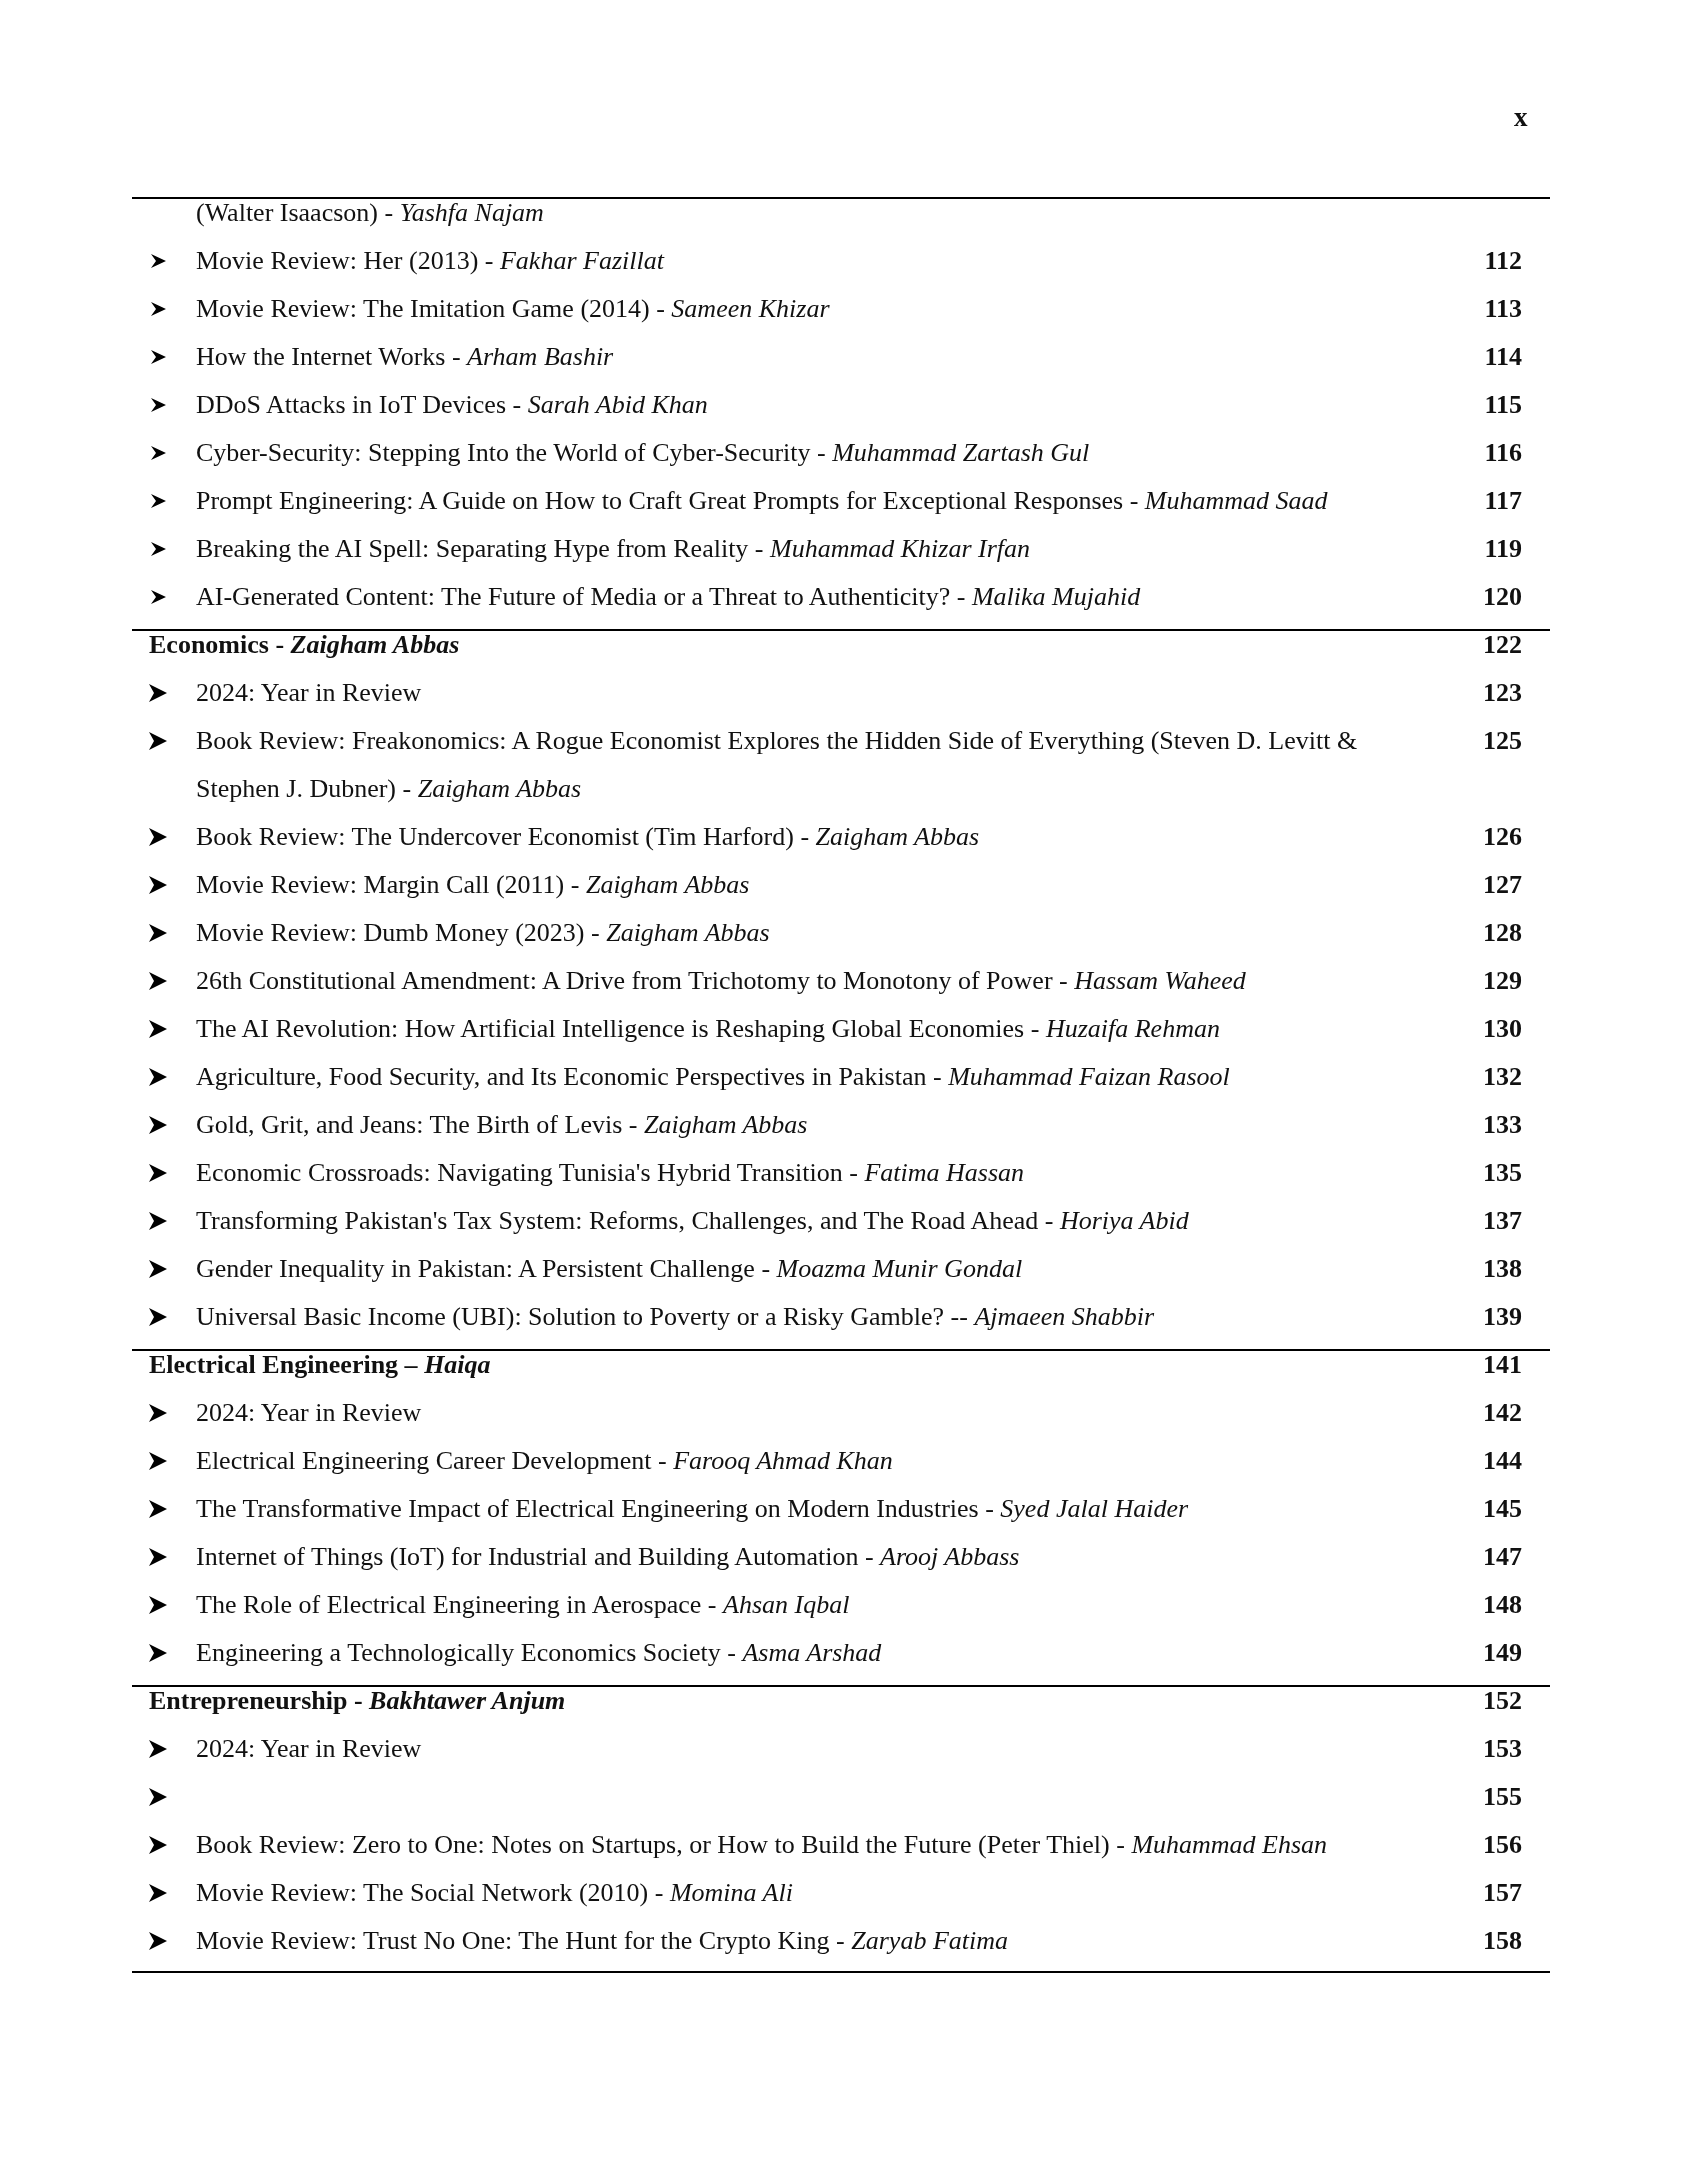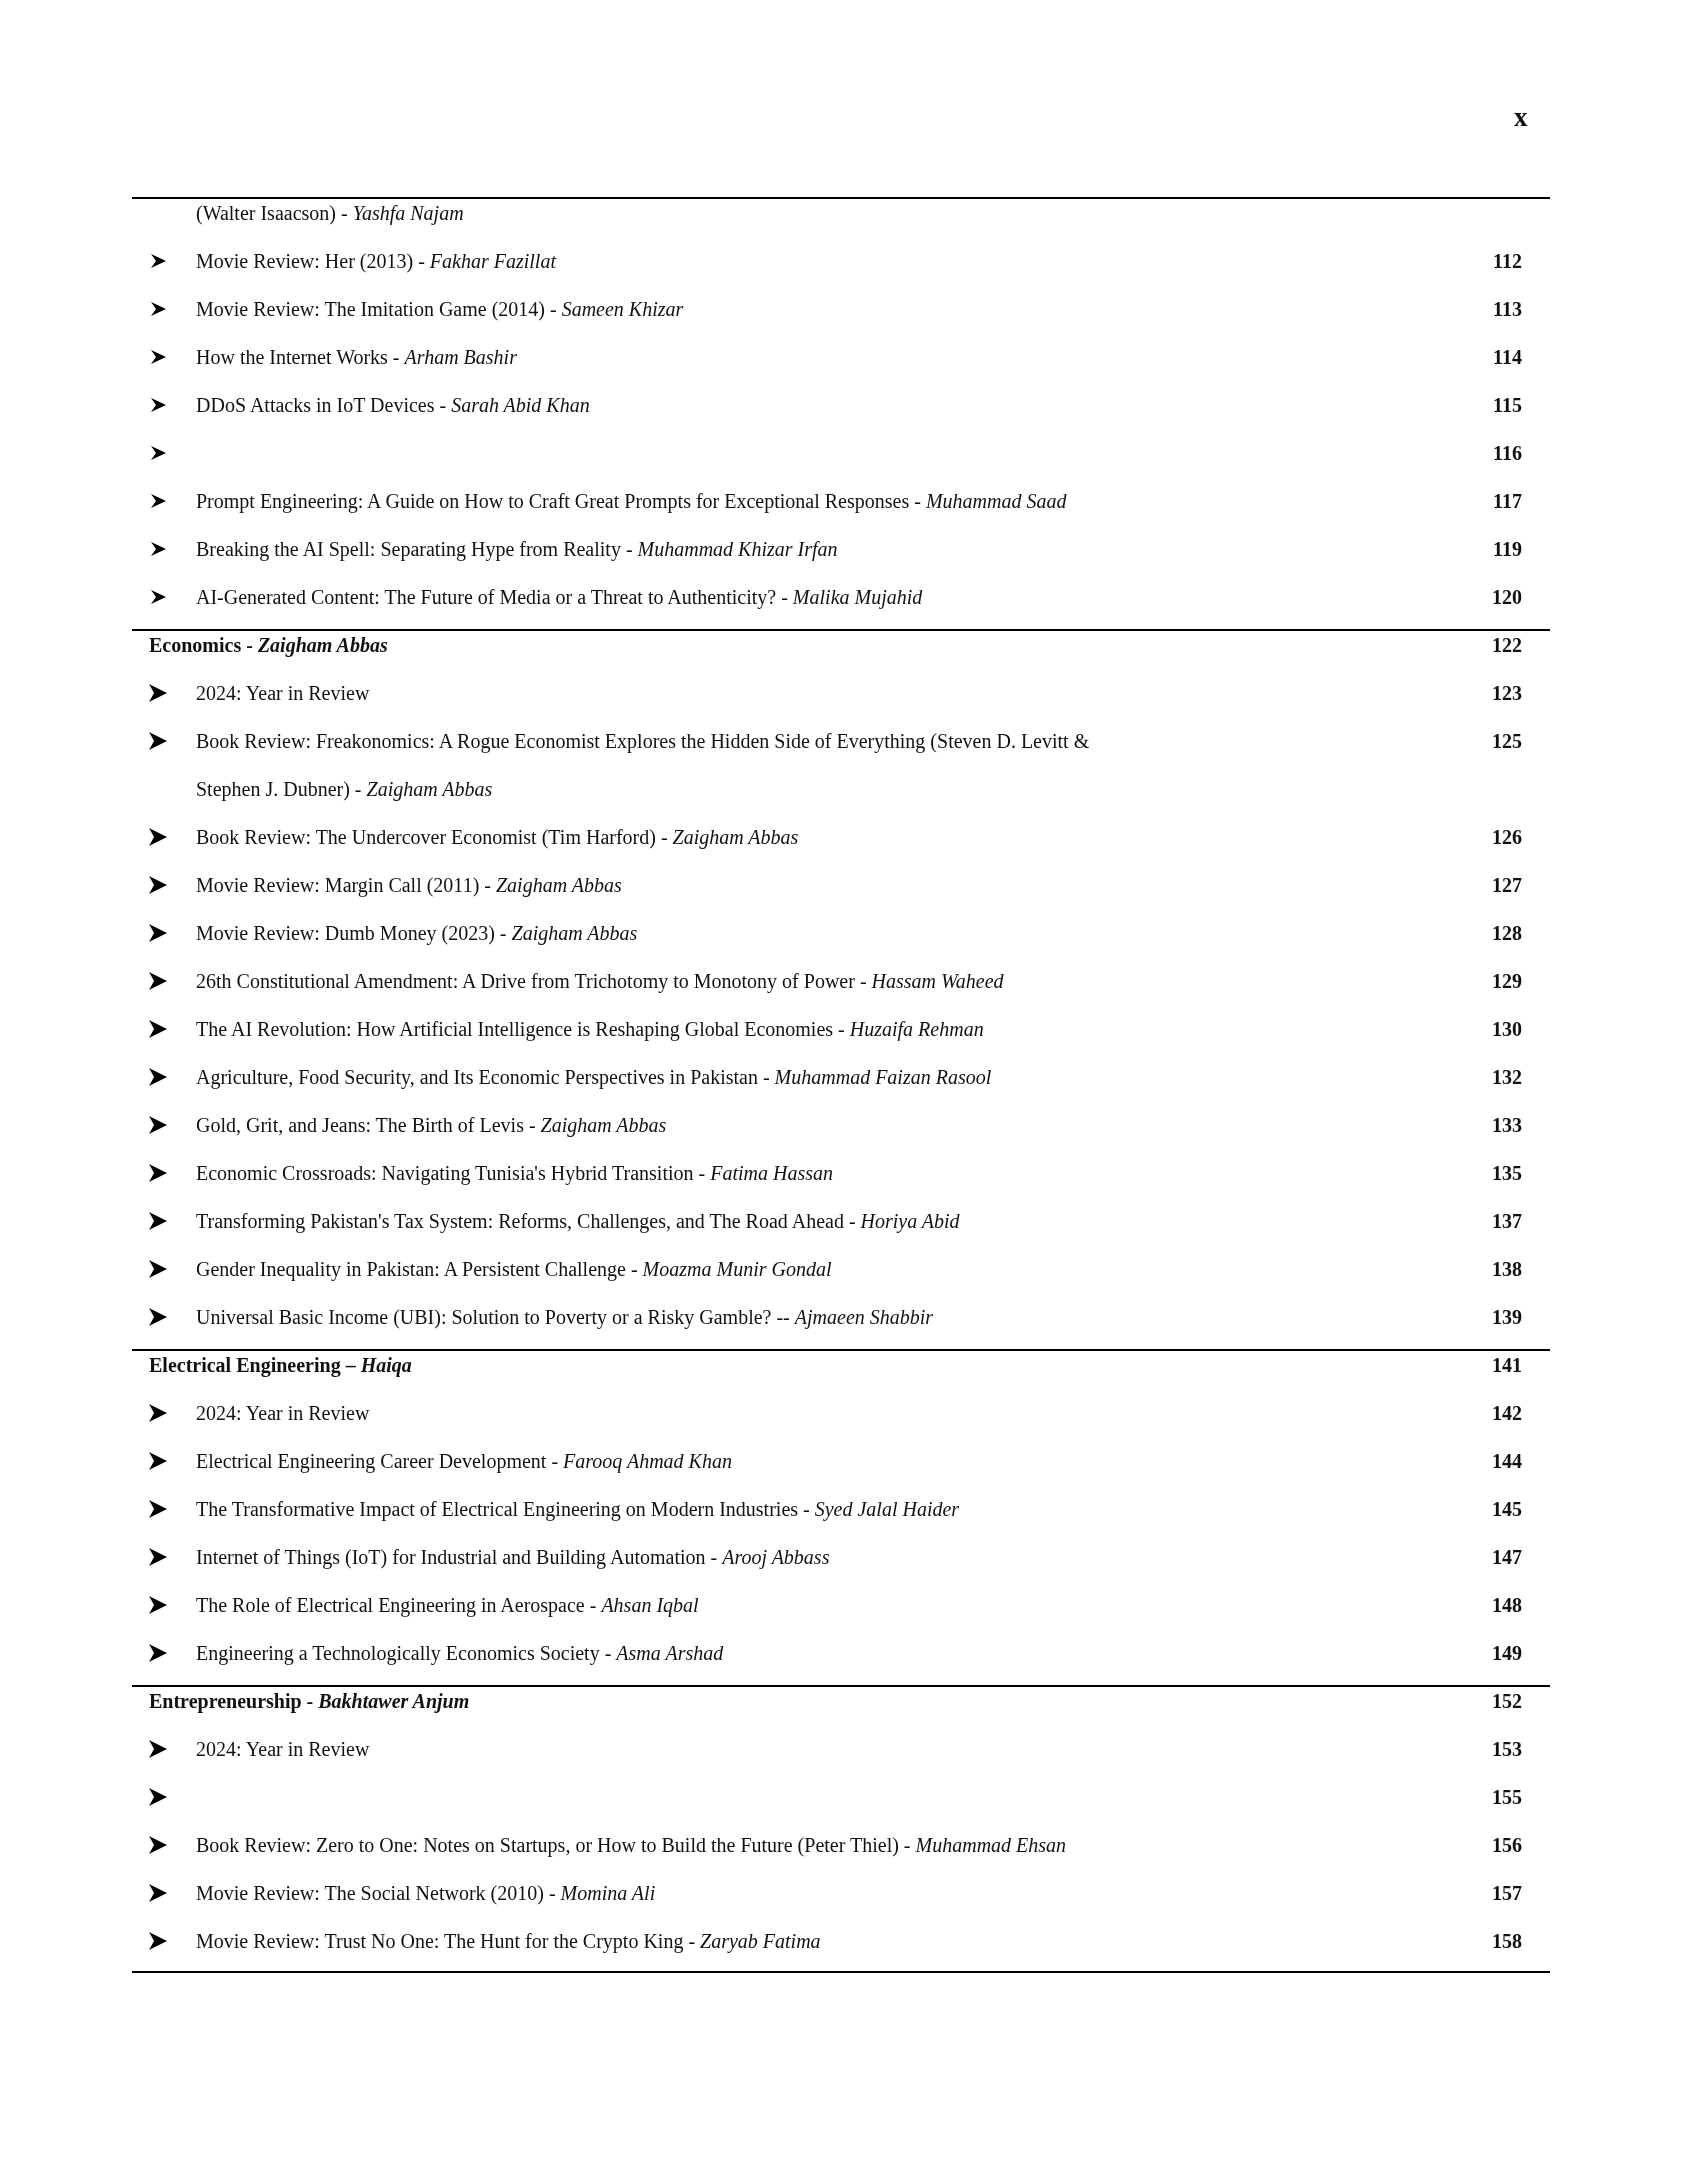--- a/index.html
+++ b/index.html
@@ -1,20 +1,20 @@
 <!DOCTYPE html>
 <html><head>
 <meta charset="utf-8">
 <style>
   html, body { margin: 0; padding: 0; background: #ffffff; }
   body { width: 1683px; height: 2178px; position: relative; overflow: hidden;
          font-family: "Liberation Serif", "DejaVu Serif", serif; color: #111; }
   .page-num { position: absolute; top: 102px; left: 1514px; font-weight: bold; font-size: 27px; }
   .toc { position: absolute; left: 132px; top: 189px; width: 1418px; }
-  .row { position: relative; height: 48px; line-height: 48px; font-size: 20px; white-space: nowrap; }
+  .row { position: relative; height: 48px; line-height: 48px; font-size: 26px; white-space: nowrap; }
   .row.rule::before { content: ""; position: absolute; left: 0; right: 0; top: 8px; height: 2px; background: #000; }
   .row.end::after { content: ""; position: absolute; left: 0; right: 0; top: 54px; height: 2px; background: #000; }
   .bullet { position: absolute; left: 17px; top: 15px; width: 18px; height: 18px; }
   .title { position: absolute; left: 64px; }
   .title.cont { left: 64px; }
   .header-text { position: absolute; left: 17px; font-weight: bold; }
   .author { font-style: italic; font-weight: normal; }
   .header-text .author { font-weight: bold; }
   .pg { position: absolute; right: 28px; font-weight: bold; }
 </style>
@@ -53,20 +53,21 @@
     <svg class="bullet" viewBox="0 0 18 18">
       <path d="M2 2 L17 9 L2 16 L7 9 Z" fill="#000"></path>
     </svg>
     <span class="title"><span class="t">DDoS Attacks in IoT Devices - </span><span class="author">Sarah Abid Khan</span></span>
     <span class="pg">115</span>
   </div>
     <div class="row">
     <svg class="bullet" viewBox="0 0 18 18">
       <path d="M2 2 L17 9 L2 16 L7 9 Z" fill="#000"></path>
     </svg>
+    <span class="title"><span class="t">Cyber-Security: Stepping Into the World of Cyber-Security - </span><span class="author">Muhammad Zartash Gul</span></span>
     <span class="pg">116</span>
   </div>
     <div class="row">
     <svg class="bullet" viewBox="0 0 18 18">
       <path d="M2 2 L17 9 L2 16 L7 9 Z" fill="#000"></path>
     </svg>
     <span class="title"><span class="t">Prompt Engineering: A Guide on How to Craft Great Prompts for Exceptional Responses - </span><span class="author">Muhammad Saad</span></span>
     <span class="pg">117</span>
   </div>
     <div class="row">

